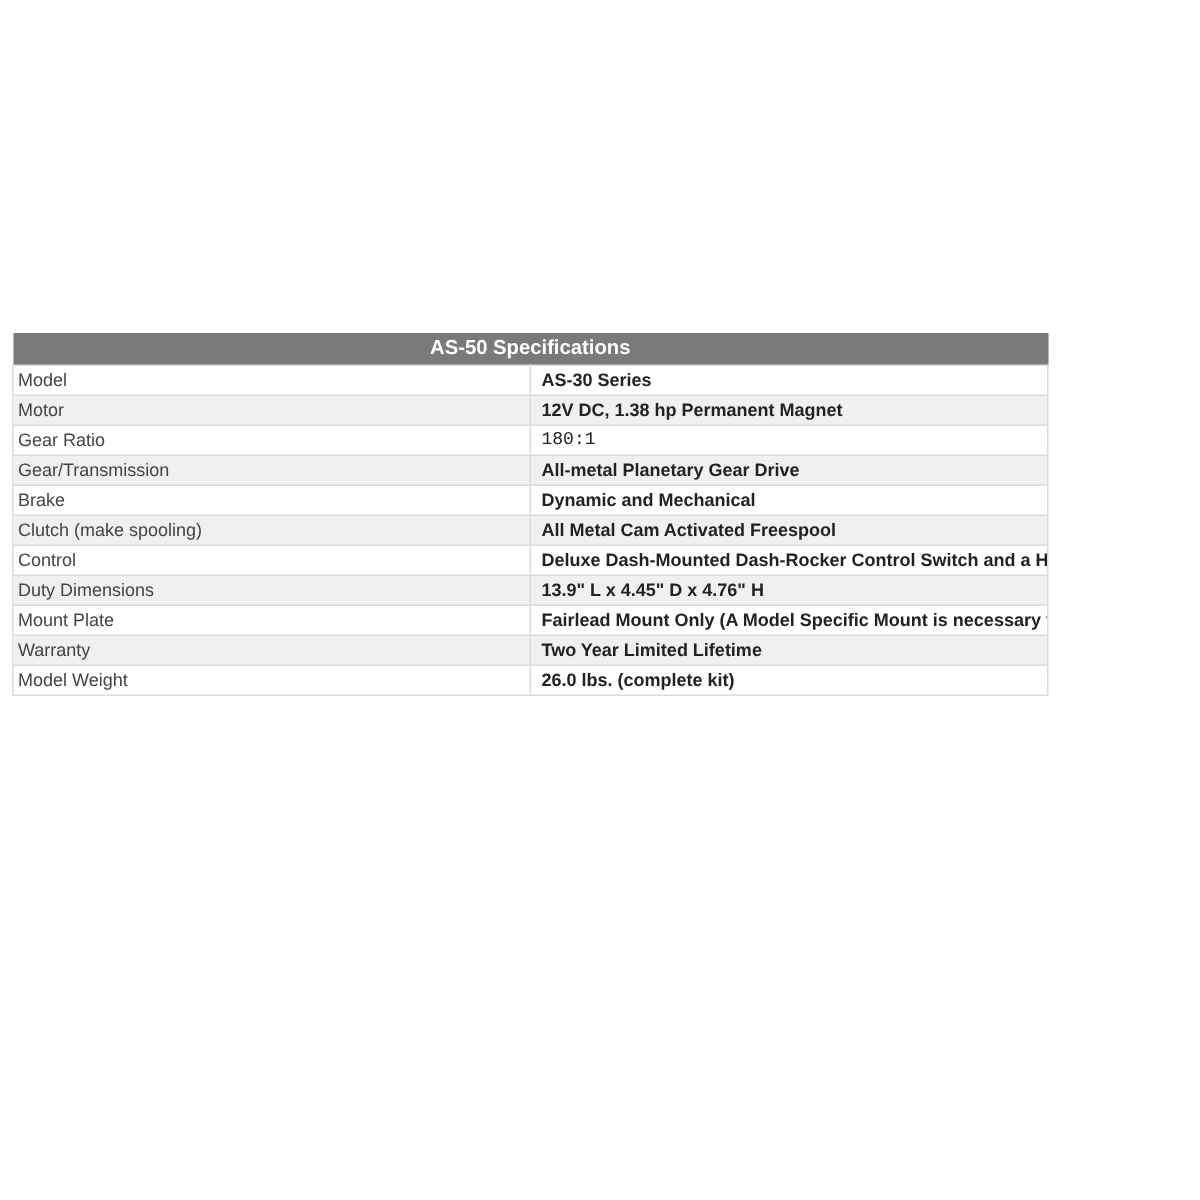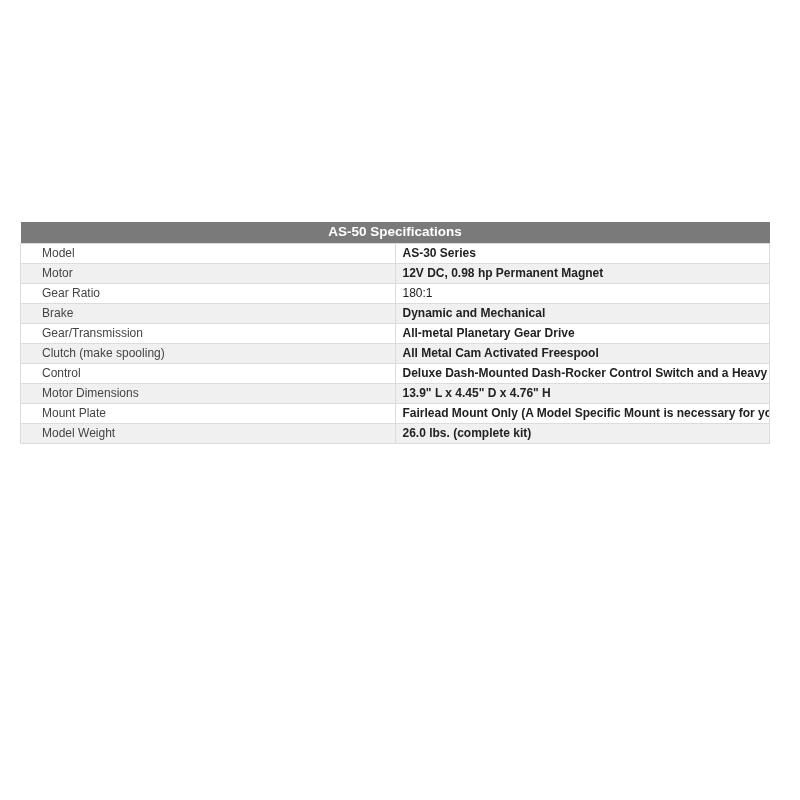--- a/index.html
+++ b/index.html
@@ -10,23 +10,23 @@
   }
   .page {
     position: relative;
     width: 800px;
     height: 800px;
     background: #ffffff;
     overflow: hidden;
   }
   table.spec {
     position: absolute;
-    left: 20px;
+    left: 8px;
     top: 222px;
-    width: 750px;
+    width: 691px;
     border-collapse: collapse;
     table-layout: fixed;
   }
   table.spec th.title {
     background: var(--header-bg, #7a7a7a);
     color: var(--header-text, #ffffff);
     font-size: 13.5px;
     font-weight: bold;
     text-align: center;
     padding: 3px 0 4px 0;
@@ -39,21 +39,21 @@
     border: 1px solid var(--border, #dcdcdc);
     padding: 3px 4px;
     vertical-align: middle;
     white-space: nowrap;
     overflow: hidden;
   }
   table.spec td.lbl {
     width: 131px;
     color: var(--label-text, #444444);
     font-weight: normal;
-    padding-left: 21px;
+    padding-left: 3px;
   }
   table.spec td.val {
     color: var(--value-text, #222222);
     font-weight: bold;
     padding-left: 7px;
   }
   table.spec tbody tr:nth-child(even) {
     background: var(--stripe-bg, #f0f0f0);
   }
   table.spec tbody tr:nth-child(odd) {
@@ -70,49 +70,53 @@
         <th class="title" colspan="2">AS-50 Specifications</th>
       </tr>
     </thead>
     <tbody>
       <tr>
         <td class="lbl">Model</td>
         <td class="val">AS-30 Series</td>
       </tr>
       <tr>
         <td class="lbl">Motor</td>
-        <td class="val">12V DC, 0.98 hp Permanent Magnet</td>
+        <td class="val">12V DC, 1.38 hp Permanent Magnet</td>
       </tr>
       <tr>
         <td class="lbl">Gear Ratio</td>
-        <td class="val" style="font-weight: normal;">180:1</td>
+        <td class="val" style="font-weight: normal; font-family: Liberation Mono, monospace;">180:1</td>
+      </tr>
+      <tr>
+        <td class="lbl">Gear/Transmission</td>
+        <td class="val">All-metal Planetary Gear Drive</td>
       </tr>
       <tr>
         <td class="lbl">Brake</td>
         <td class="val">Dynamic and Mechanical</td>
-      </tr>
-      <tr>
-        <td class="lbl">Gear/Transmission</td>
-        <td class="val">All-metal Planetary Gear Drive</td>
       </tr>
       <tr>
         <td class="lbl">Clutch (make spooling)</td>
         <td class="val">All Metal Cam Activated Freespool</td>
       </tr>
       <tr>
         <td class="lbl">Control</td>
         <td class="val">Deluxe Dash-Mounted Dash-Rocker Control Switch and a Heavy Duty Corded Remote Switch</td>
       </tr>
       <tr>
-        <td class="lbl">Motor Dimensions</td>
+        <td class="lbl">Duty Dimensions</td>
         <td class="val">13.9" L x 4.45" D x 4.76" H</td>
       </tr>
       <tr>
         <td class="lbl">Mount Plate</td>
         <td class="val">Fairlead Mount Only (A Model Specific Mount is necessary for your make and model ATV)</td>
+      </tr>
+      <tr>
+        <td class="lbl">Warranty</td>
+        <td class="val">Two Year Limited Lifetime</td>
       </tr>
       <tr>
         <td class="lbl">Model Weight</td>
         <td class="val">26.0 lbs. (complete kit)</td>
       </tr>
     </tbody>
   </table>
 </div>
 
 </body></html>

